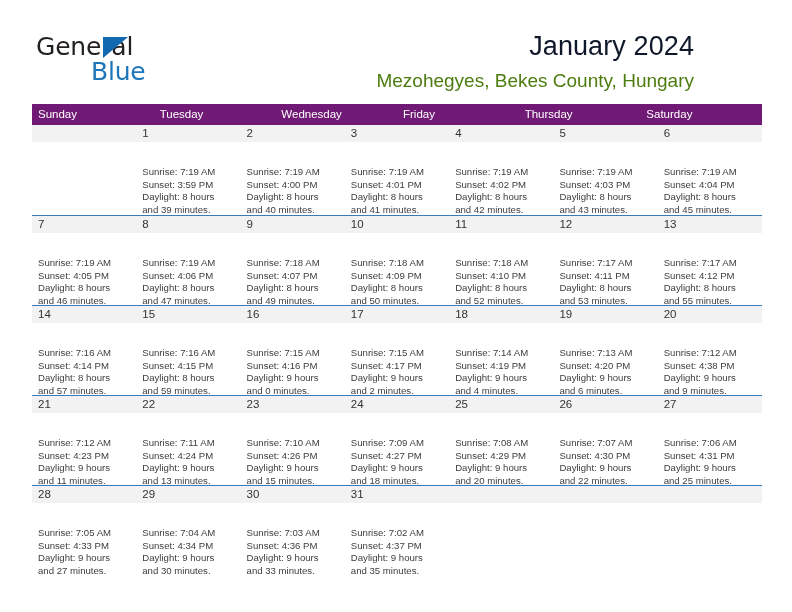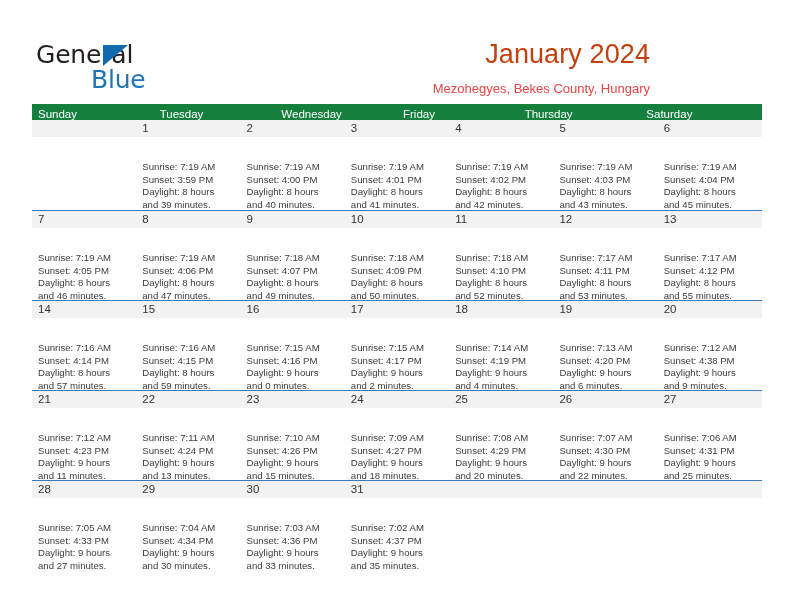--- a/index.html
+++ b/index.html
@@ -18,23 +18,24 @@
     position: relative;
     width: 792px;
     height: 612px;
     box-sizing: border-box;
   }
 
   
   .header {
     position: absolute;
     left: 0;
-    top: 8px;
+    top: 0;
     width: 688px;
     height: 100px;
+    padding-left: 44px;
   }
   .logo {
     position: absolute;
     left: 36px;
     top: 32px;
     width: 220px;
     height: 56px;
   }
   .logo-general {
     position: absolute;
@@ -67,43 +68,43 @@
   }
   .title-block {
     position: absolute;
     right: 38px;
     top: 30px;
     text-align: right;
   }
   .cal-title {
     font-size: 27px;
     font-weight: 400;
-    color: #c2410c;
+    color: #0f172a;
     line-height: 32px;
     letter-spacing: 0.1px;
   }
   .cal-subtitle {
     margin-top: 10px;
-    font-size: 13px;
+    font-size: 19px;
     font-weight: 400;
-    color: #ef4444;
+    color: #4d7c0f;
     line-height: 18px;
   }
 
   
   .calendar {
     position: absolute;
     left: 32px;
     top: 104px;
     width: 730px;
   }
   .dow-row {
     display: flex;
-    background: #15803d;
-    height: 16px;
+    background: #701a75;
+    height: 21px;
   }
   .dow {
     flex: 1 1 0;
     color: #ffffff;
     font-size: 11.5px;
     line-height: 21px;
     padding-left: 6px;
     box-sizing: border-box;
     white-space: nowrap;
   }

